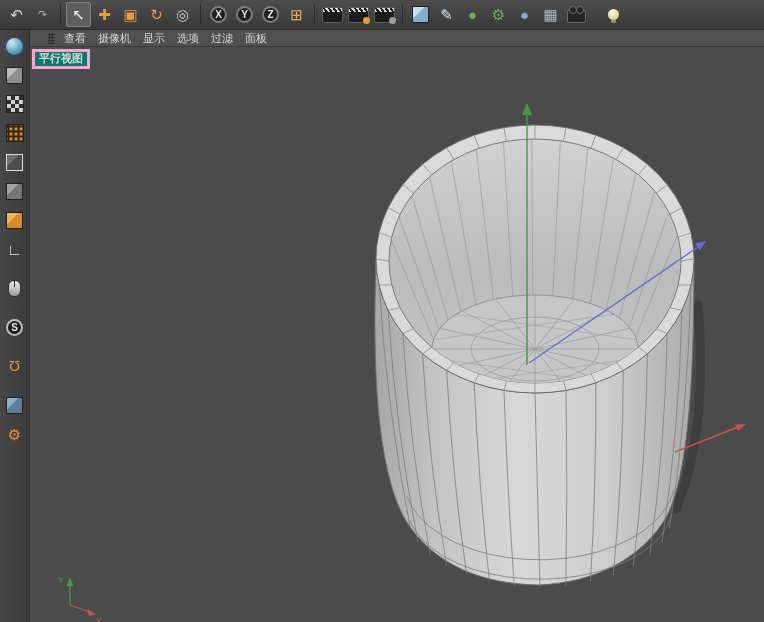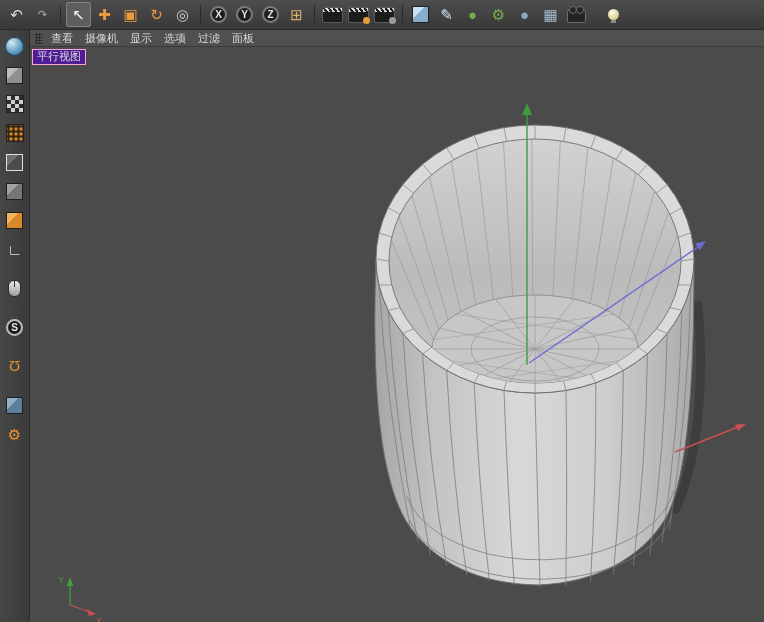--- a/index.html
+++ b/index.html
@@ -64,30 +64,30 @@
     background:linear-gradient(90deg,#474747,#3a3a3a);
     border-right:1px solid #2c2c2c;
     display:flex;flex-direction:column;align-items:center;padding-top:3px;gap:3px;
   }
   .leftbar .tool{width:26px;height:26px}
   .lgap{height:7px;flex:0 0 auto}
   
   .menubar{
     position:absolute;left:30px;top:30px;right:0;height:17px;box-sizing:border-box;
     background:#505050;border-bottom:1px solid #3a3a3a;
-    display:flex;align-items:center;font-size:11px;color:#d8d8d8;padding-left:2px;text-align:right;
+    display:flex;align-items:center;font-size:11px;color:#d8d8d8;padding-left:15px;text-align:right;
   }
   .grip{width:7px;height:11px;margin:0 3px;background-image:radial-gradient(#2d2d2d 1px,transparent 1.3px);background-size:3px 3px}
   .menu-item{padding:1px 6px;cursor:default;white-space:nowrap}
   
   .viewport{position:absolute;left:30px;top:47px;right:0;bottom:0;background:#4b4b4b;overflow:hidden}
   .view-label{
     position:absolute;top:2px;left:2px;z-index:5;
     font-size:11px;line-height:13px;color:#dadada;
-    background:#4c1d95;border:1px solid #f9a8d4;padding:0 4px 1px;
+    background:#0f766e;border:3px solid #f9a8d4;padding:0 4px 1px;font-weight:bold;
   }
   #scene-svg{position:absolute;left:0;top:0}
 </style>
 </head>
 <body>
 
 <div class="topbar" id="topbar">
     <div class="tool">
       <span class="glyph" style="color: rgb(220, 220, 220);">↶</span>
     </div>

